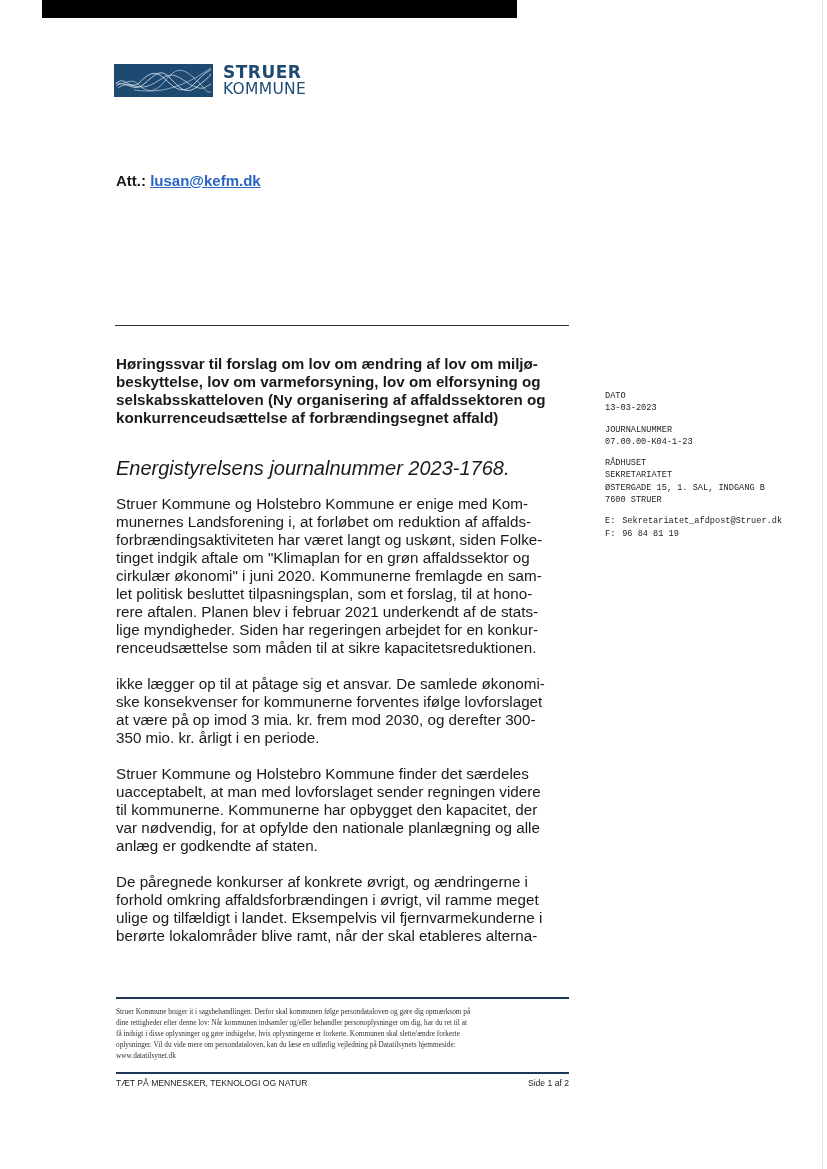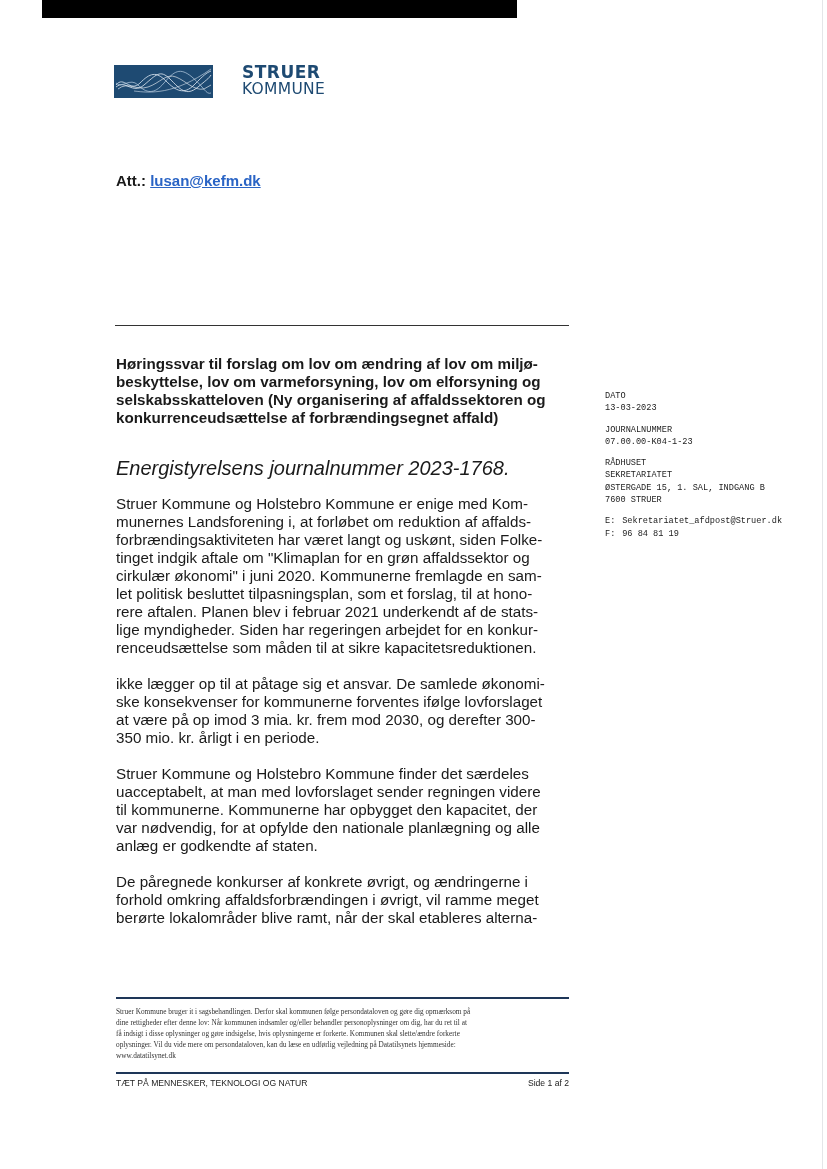--- a/index.html
+++ b/index.html
@@ -29,22 +29,21 @@
       top: 0;
       width: 1px;
       height: 1169px;
       background: #e4e6e8;
     }
     .logo {
       position: absolute;
       left: 114px;
       top: 64px;
       display: flex;
-      align-items: flex-end;
-      gap: 19px;
+      align-items: center;
     }
     .logo-mark {
       width: 99px;
       height: 33px;
       background: #1e4a72;
       display: block;
     }
     .logo-text {
       margin-left: 10px;
       line-height: 1;
@@ -225,20 +224,21 @@
     <span class="ln">Struer Kommune og Holstebro Kommune finder det særdeles</span>
     <span class="ln">uacceptabelt, at man med lovforslaget sender regningen videre</span>
     <span class="ln">til kommunerne. Kommunerne har opbygget den kapacitet, der</span>
     <span class="ln">var nødvendig, for at opfylde den nationale planlægning og alle</span>
     <span class="ln">anlæg er godkendte af staten.</span>
   </p>
 
   <p class="para">
     <span class="ln">De påregnede konkurser af konkrete øvrigt, og ændringerne i</span>
     <span class="ln">forhold omkring affaldsforbrændingen i øvrigt, vil ramme meget</span>
+    <span class="ln">ulige og tilfældigt i landet. Eksempelvis vil fjernvarmekunderne i</span>
     <span class="ln">berørte lokalområder blive ramt, når der skal etableres alterna-</span>
   </p>
 </div>
 
 <div class="sidebar">
   <div class="grp">
     <span class="ln">DATO</span>
     <span class="ln">13-03-2023</span>
   </div>
   <div class="grp">

